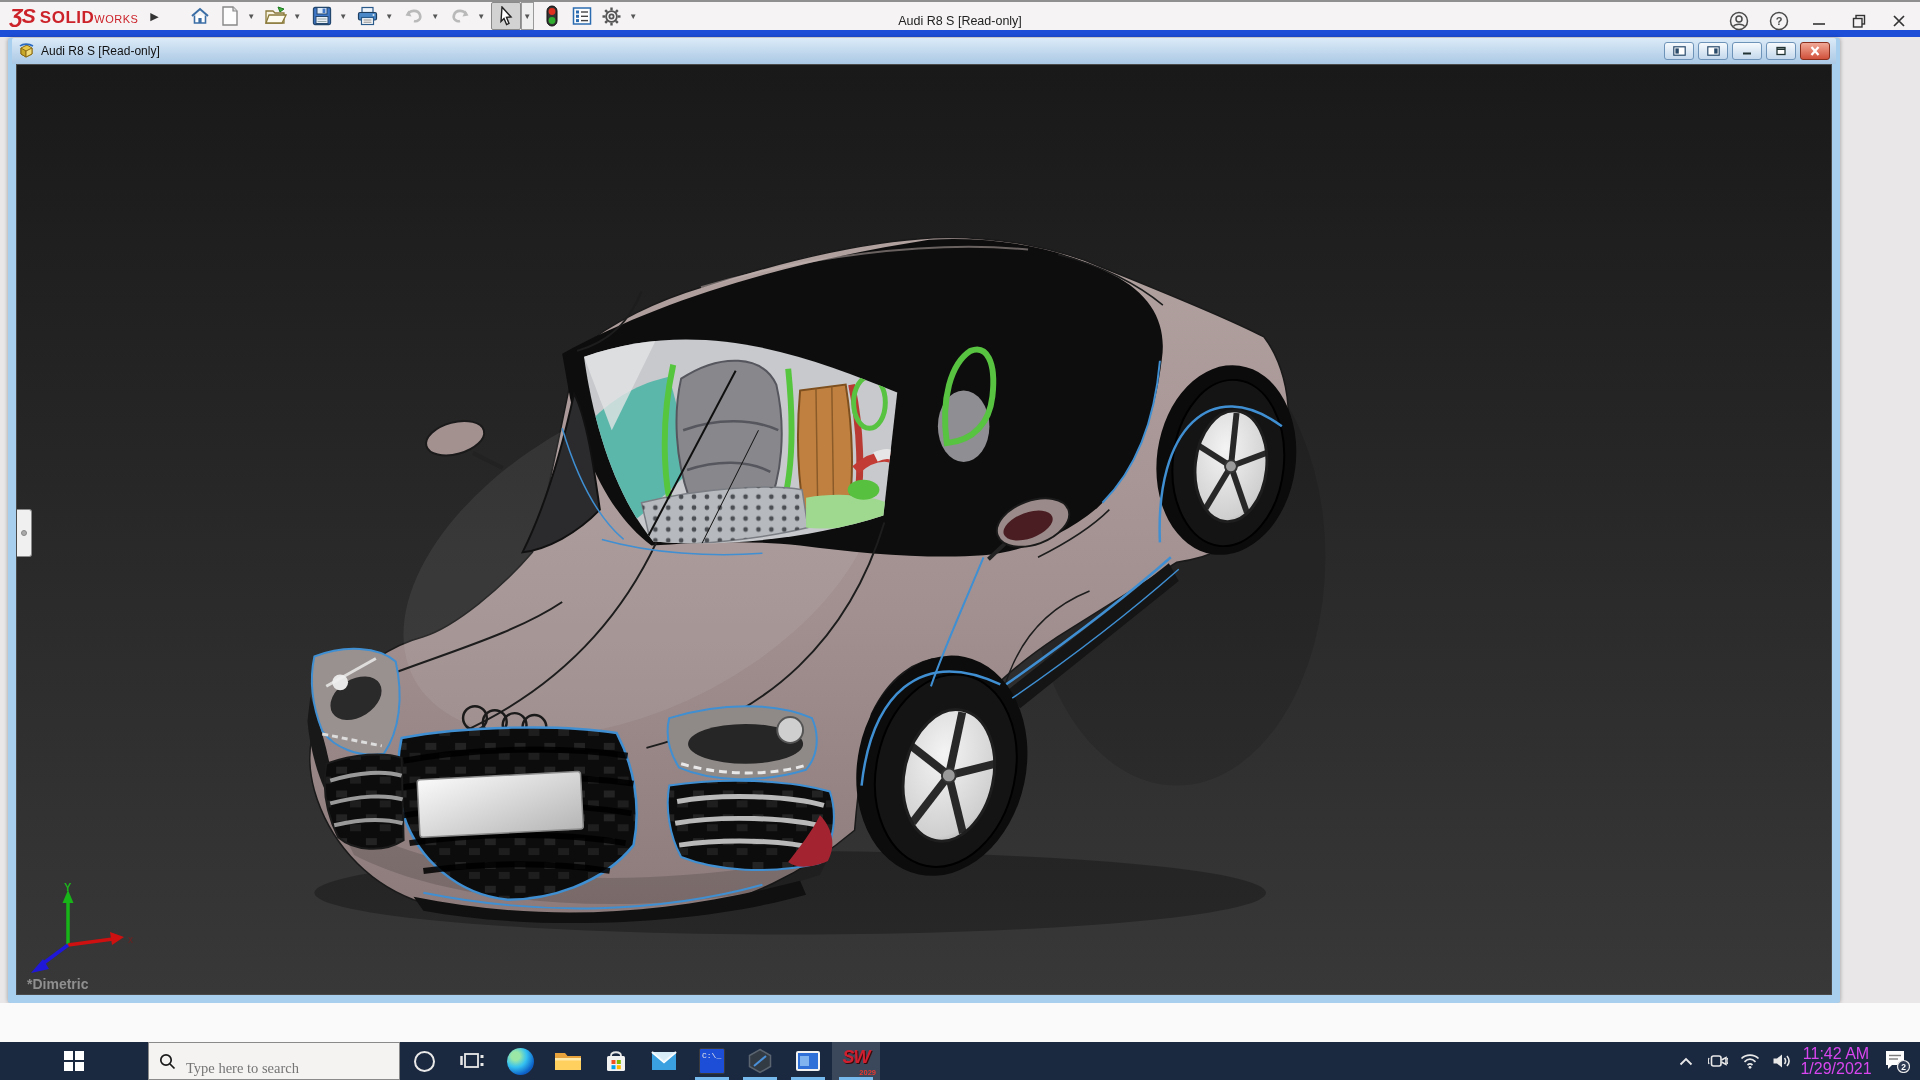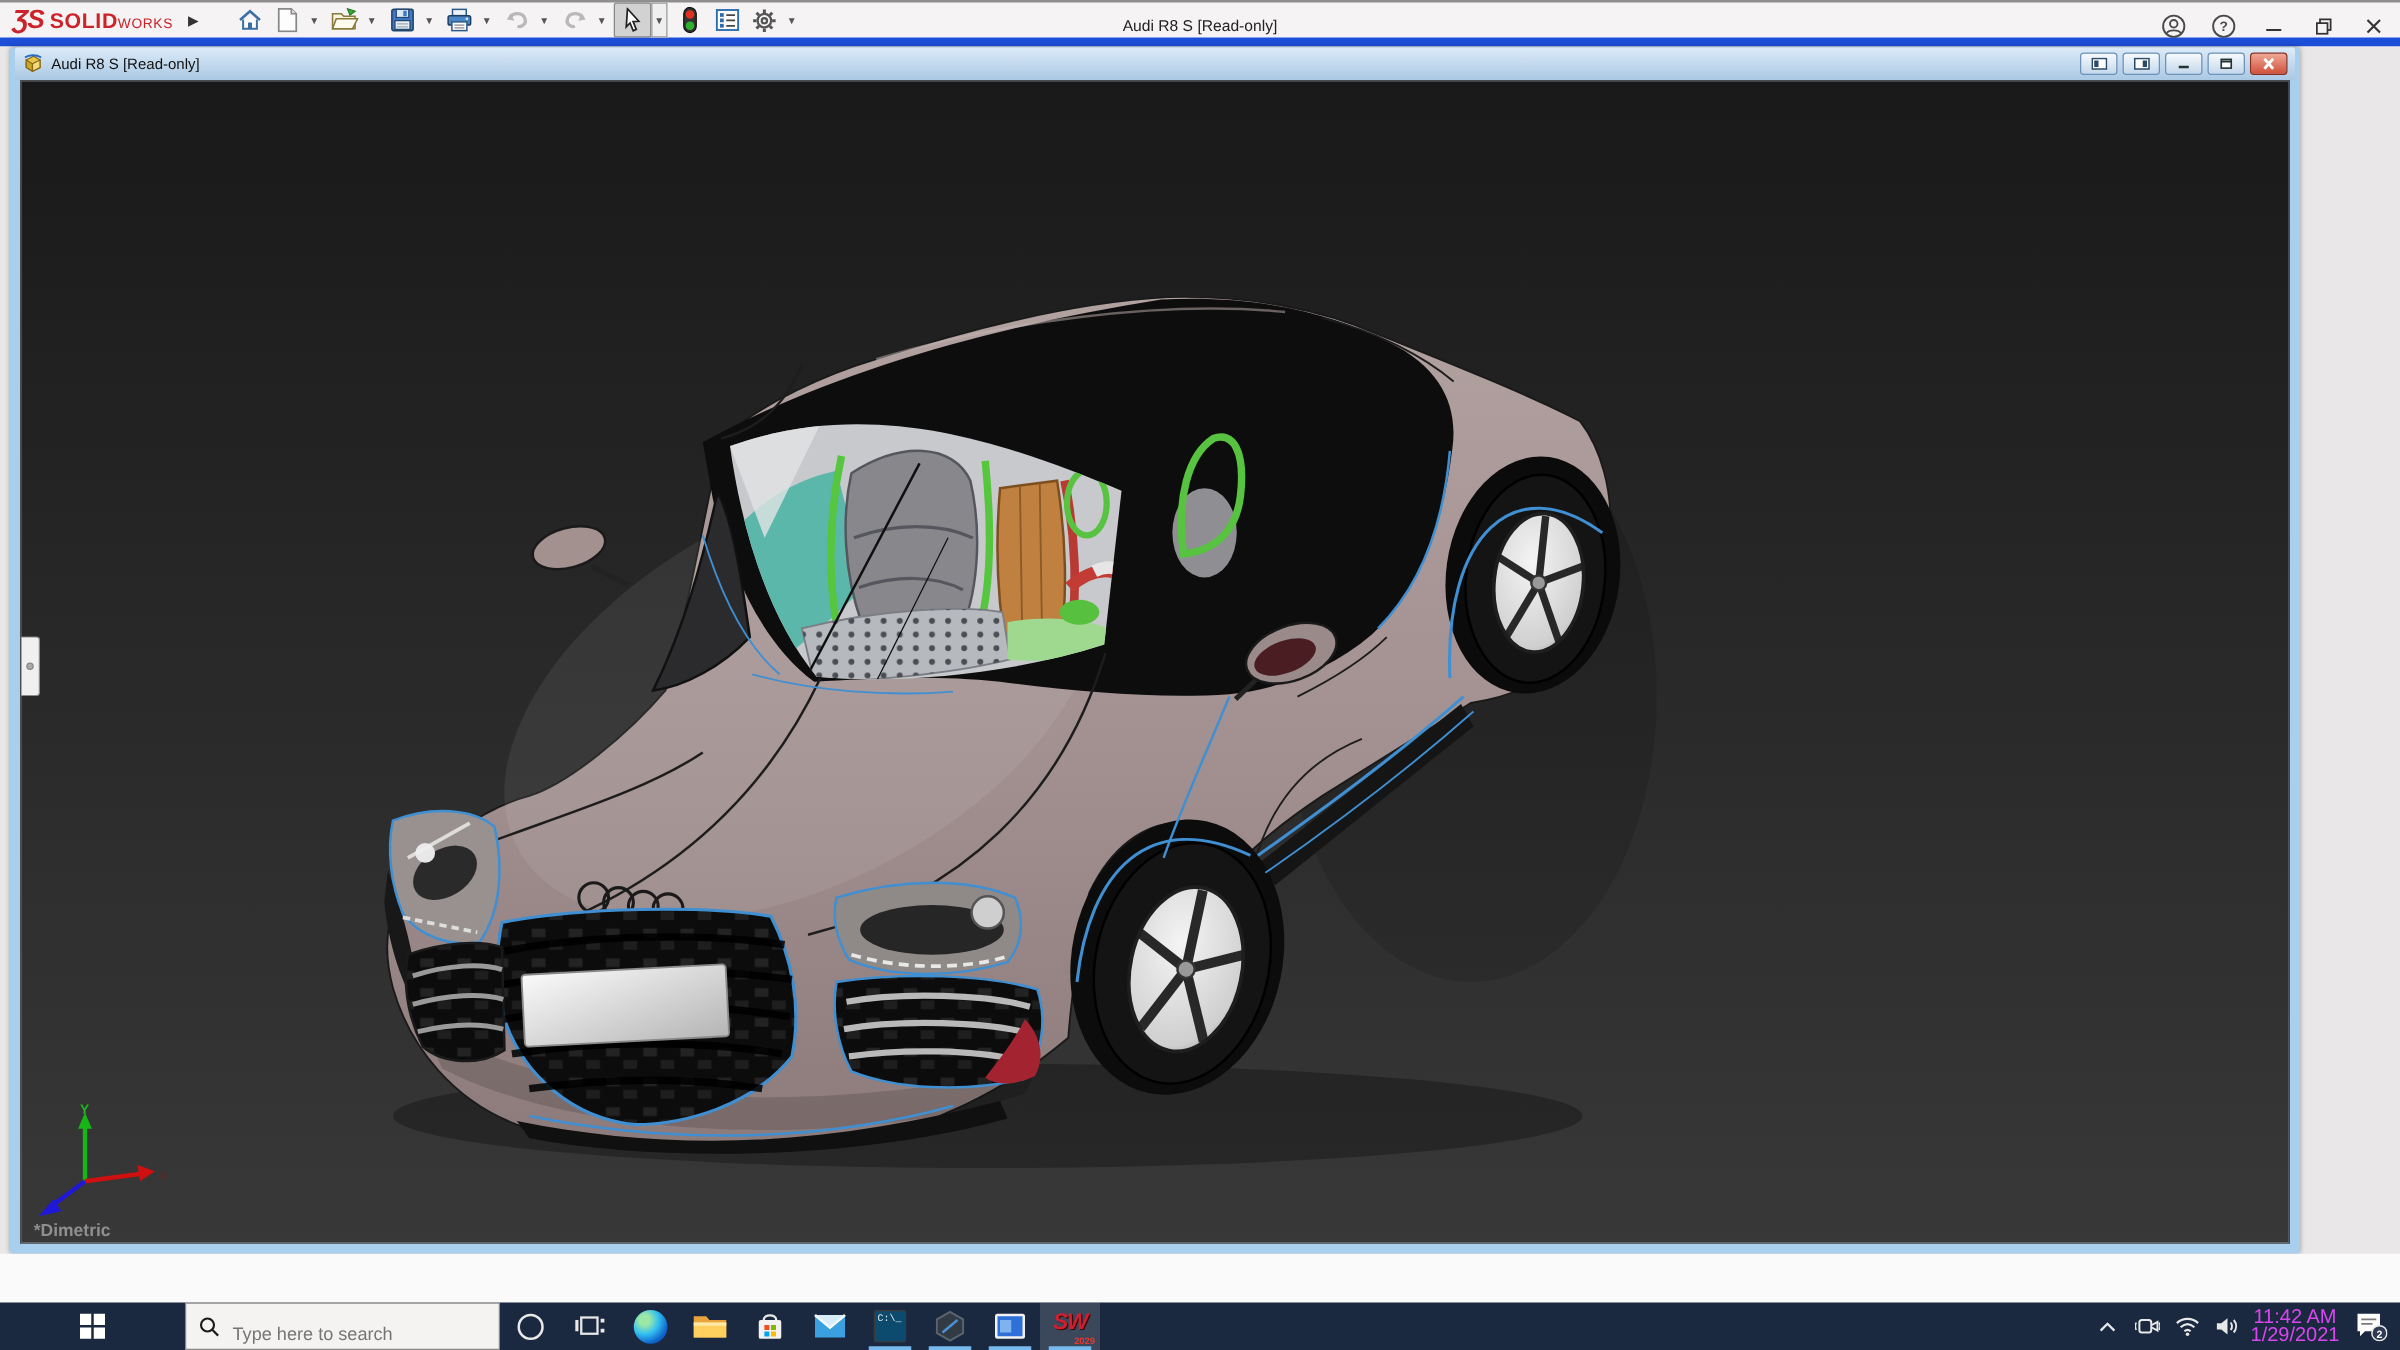--- a/index.html
+++ b/index.html
@@ -59,29 +59,29 @@
   .tb-btn { width:48px; display:flex; align-items:center; justify-content:center;
     position:relative; cursor:pointer; }
   .tb-btn.start { width:148px; }
   .tb-btn.active-app { background:rgba(255,255,255,.14); }
   .indicator { position:absolute; left:7px; right:7px; bottom:0; height:3px; background:#76b9ed; }
   .win-logo { display:grid; grid-template-columns:9px 9px; grid-template-rows:9px 9px; gap:2px; }
   .win-logo span { background:#fff; }
   .search-box { width:252px; background:#f4f3f2; border:1px solid #8a8a8a;
     display:flex; align-items:center; gap:10px; padding:0 10px; cursor:text; }
   .search-box input { border:none; outline:none; background:transparent; font-size:14.5px; color:#222;
-    font-family:Liberation Sans, sans-serif; width:190px;margin-top:14px; }
+    font-family:Liberation Serif, serif; width:190px;margin-top:14px; }
   .tray { margin-left:auto; display:flex; align-items:stretch; }
   .tray .tb-btn { width:32px; }
   .clock { width:76px; display:flex; flex-direction:column; align-items:center; justify-content:center;
     color:#d946ef; font-size:16px; line-height:15px; cursor:default; }
   .edge-circle { width:27px; height:27px; border-radius:50%;
     background:radial-gradient(circle at 32% 30%, #9be8a6 0 16%, #35c1f1 42%, #0d62c9 72%, #16408e 100%); }
   .cortana-ring { width:21px; height:21px; border-radius:50%; border:2.5px solid #e9e9e9; }
-  .cmd-icon { width:26px; height:26px; background:#0c4a6e; border:1px solid #3a3a3a; border-radius:2px;
+  .cmd-icon { width:26px; height:26px; background:#1d4ed8; border:1px solid #3a3a3a; border-radius:2px;
     color:#e8e8e8; font-family:"Liberation Mono", monospace; font-size:8px; padding:2px; }
   .sw-icon { position:relative; width:36px; height:28px; text-align:center; }
   .sw-letters { font-weight:bold; font-style:italic; font-size:18px; color:#d01f2f;
     text-shadow:1px 1px 0 #3a0808; letter-spacing:-1px; }
   .sw-year { position:absolute; right:-2px; bottom:-2px; font-size:7.5px; font-weight:bold; color:#e8392f; }
 </style>
 </head>
 <body>
 
 <div class="app-titlebar">

